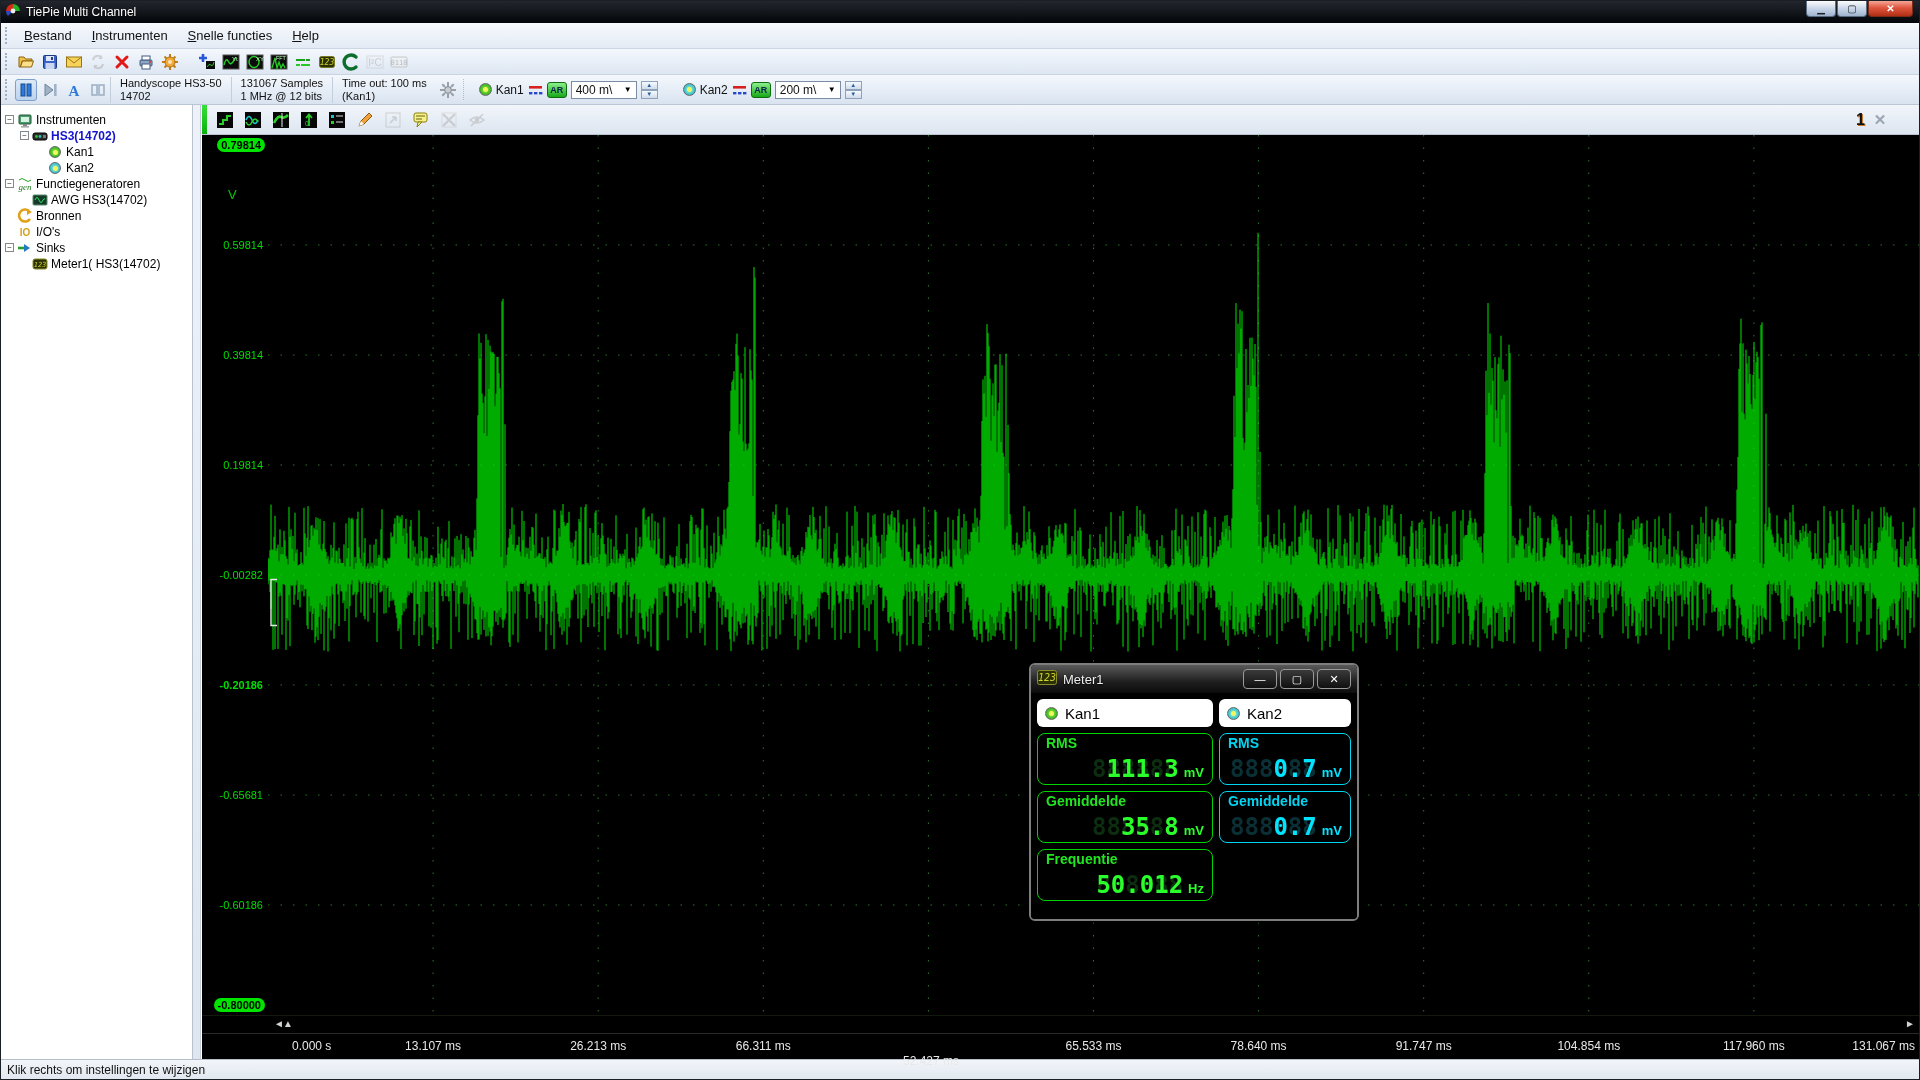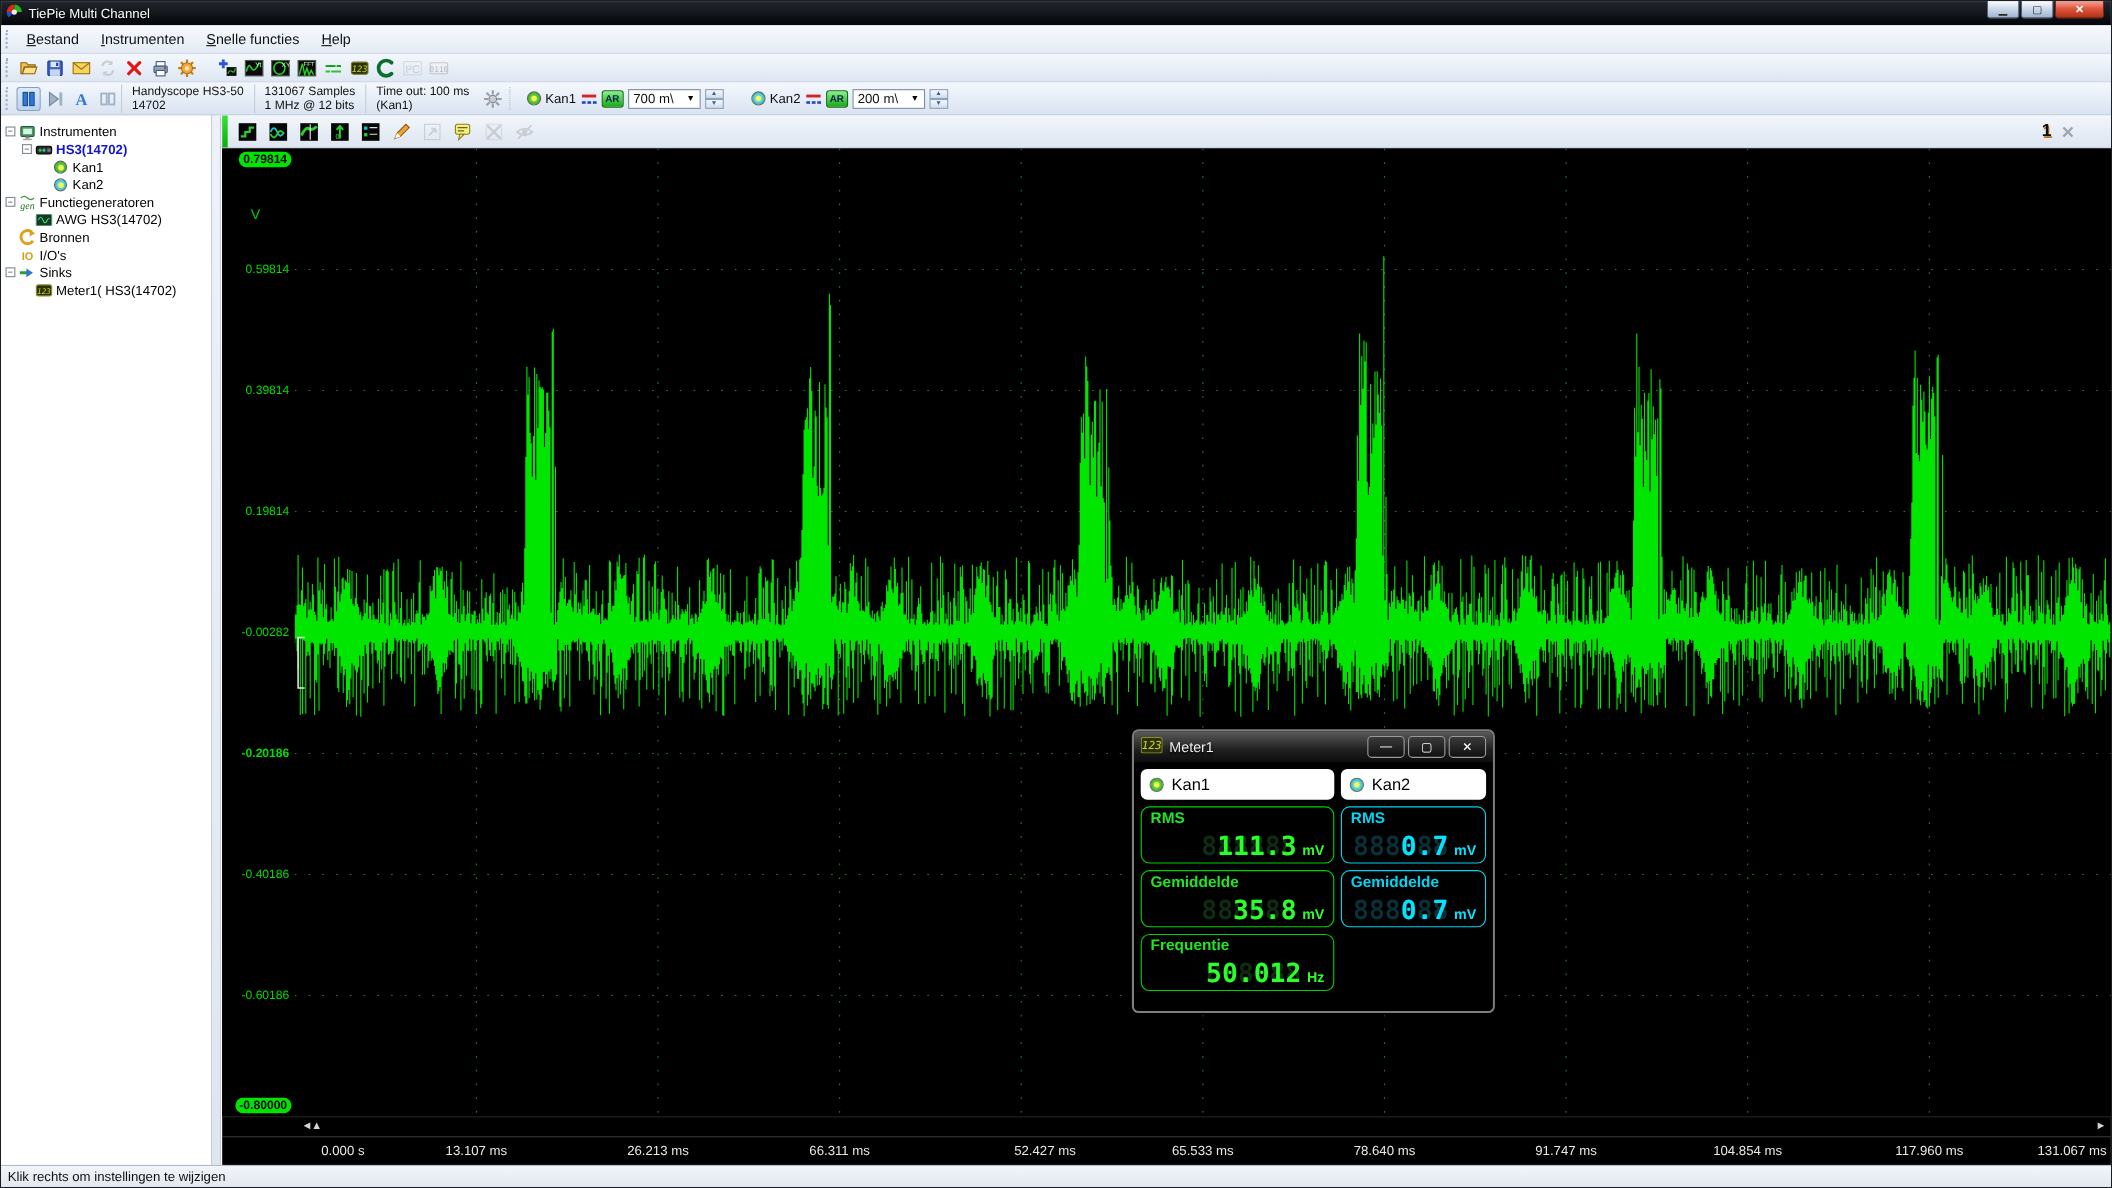--- a/index.html
+++ b/index.html
@@ -367,21 +367,21 @@
           <span style="display: inline-flex; align-items: center;">
             <svg width="15" height="12" viewBox="0 0 15 12">
               <rect x="1" y="2" width="13" height="2.6" fill="#d82020"></rect>
               <rect x="1" y="8" width="3.4" height="2.4" fill="#2848c8"></rect>
               <rect x="6" y="8" width="3.4" height="2.4" fill="#2848c8"></rect>
               <rect x="11" y="8" width="3.4" height="2.4" fill="#2848c8"></rect>
             </svg>
           </span>
           <span class="ar-badge">AR</span>
           <span class="range-box">
-            <span>700 m\</span>
+            <span>400 m\</span>
             <span class="car">▼</span>
           </span>
           <span class="spin">
             <div>▲</div>
             <div>▼</div>
           </span>
         </span>
         <span class="tsep"></span>
         <span class="chan-group">
           <span class="led cyan"></span>
@@ -630,21 +630,21 @@
       <div class="chart-body">
         <div class="yaxis">
           <span class="yunit">V</span>
           <div id="ylabels">
               <span class="ylab pill" style="top: 10px;">0.79814</span>
               <span class="ylab" style="top: 110px;">0.59814</span>
               <span class="ylab" style="top: 220px;">0.39814</span>
               <span class="ylab" style="top: 330px;">0.19814</span>
               <span class="ylab" style="top: 440px;">-0.00282</span>
               <span class="ylab" style="top: 550px; font-weight: bold;">-0.20186</span>
-              <span class="ylab" style="top: 660px;">-0.40186</span>
+              <span class="ylab" style="top: 660px;">-0.65681</span>
               <span class="ylab" style="top: 770px;">-0.60186</span>
               <span class="ylab pill" style="top: 870px;">-0.80000</span>
             </div>
         </div>
         <div class="plot" id="plot">
             <svg width="1651" height="880">
       <path d="M165.1 0 L165.1 880M330.2 0 L330.2 880M495.3 0 L495.3 880M660.4 0 L660.4 880M825.5 0 L825.5 880M990.6 0 L990.6 880M1155.7 0 L1155.7 880M1320.8 0 L1320.8 880M1485.9 0 L1485.9 880M0 110.0 L1651 110.0M0 220.0 L1651 220.0M0 330.0 L1651 330.0M0 440.0 L1651 440.0M0 550.0 L1651 550.0M0 660.0 L1651 660.0M0 770.0 L1651 770.0" stroke="#2b7a2b" stroke-width="1" stroke-dasharray="1.5 11" fill="none"></path>
       <path d="M0 422.7L0 449.5M1 423.9L1 445.7M2 415.3L2 457.0M3 369.6L3 473.9M4 414.4L4 445.5M5 414.9L5 514.9M6 401.7L6 446.2M7 380.8L7 514.1M8 416.1L8 447.0M9 413.2L9 447.7M10 409.6L10 513.9M11 426.5L11 461.5M12 394.4L12 457.6M13 419.3L13 460.8M14 412.0L14 499.7M15 419.1L15 449.3M16 395.8L16 449.2M17 405.4L17 450.2M18 421.2L18 514.9M19 424.0L19 483.1M20 429.5L20 485.6M21 371.9L21 460.0M22 401.9L22 511.2M23 394.4L23 449.9M24 413.8L24 451.2M25 400.9L25 450.3M26 426.1L26 469.8M27 377.8L27 459.6M28 418.1L28 450.2M29 414.4L29 445.5M30 430.4L30 464.9M31 430.0L31 457.1M32 429.1L32 472.3M33 417.1L33 449.6M34 427.8L34 456.3M35 429.7L35 449.8M36 372.8L36 461.4M37 398.4L37 454.2M38 420.8L38 454.2M39 402.8L39 490.5M40 371.1L40 494.1M41 412.1L41 461.5M42 405.0L42 476.8M43 390.9L43 470.9M44 390.0L44 495.1M45 400.7L45 478.9M46 392.8L46 473.3M47 394.4L47 507.8M48 382.3L48 501.6M49 395.0L49 492.3M50 383.1L50 505.2M51 409.5L51 481.9M52 384.1L52 468.1M53 414.1L53 498.9M54 416.2L54 470.0M55 408.6L55 474.4M56 386.0L56 515.5M57 414.1L57 476.3M58 416.8L58 471.9M59 423.8L59 461.0M60 421.2L60 516.5M61 428.9L61 483.2M62 425.3L62 461.3M63 409.9L63 495.4M64 422.5L64 451.4M65 412.9L65 459.4M66 387.3L66 503.7M67 427.6L67 488.7M68 415.6L68 449.4M69 416.2L69 448.3M70 428.6L70 459.4M71 412.7L71 491.0M72 423.9L72 449.6M73 428.0L73 456.0M74 428.0L74 456.7M75 427.9L75 468.1M76 409.4L76 465.5M77 431.4L77 486.0M78 388.4L78 456.6M79 423.4L79 473.7M80 413.0L80 449.2M81 382.6L81 506.5M82 431.5L82 471.1M83 384.0L83 449.5M84 382.7L84 445.5M85 384.6L85 460.3M86 433.9L86 459.3M87 422.0L87 456.8M88 428.1L88 482.4M89 384.1L89 459.4M90 376.7L90 456.9M91 412.3L91 445.0M92 423.5L92 447.3M93 427.9L93 477.7M94 373.1L94 448.8M95 431.4L95 446.8M96 417.7L96 480.9M97 403.1L97 484.4M98 433.9L98 445.9M99 431.3L99 447.8M100 428.3L100 486.6M101 433.7L101 448.0M102 409.7L102 446.1M103 431.4L103 463.3M104 427.7L104 448.6M105 433.3L105 449.0M106 409.6L106 477.8M107 430.4L107 447.1M108 404.0L108 450.1M109 431.0L109 507.1M110 423.1L110 448.0M111 419.9L111 445.2M112 422.4L112 457.5M113 394.3L113 456.8M114 374.3L114 456.1M115 432.7L115 450.4M116 423.4L116 478.6M117 426.0L117 449.8M118 425.4L118 478.1M119 428.8L119 453.0M120 422.8L120 451.0M121 424.0L121 472.3M122 422.5L122 465.9M123 397.4L123 456.9M124 402.4L124 465.7M125 401.5L125 463.5M126 388.7L126 465.3M127 383.2L127 470.4M128 408.8L128 478.1M129 380.5L129 483.3M130 380.8L130 496.0M131 388.0L131 493.4M132 381.7L132 489.5M133 384.1L133 514.0M134 380.2L134 480.2M135 400.9L135 467.8M136 393.3L136 476.4M137 408.7L137 468.2M138 383.8L138 473.7M139 398.2L139 462.5M140 423.1L140 456.1M141 423.8L141 460.4M142 391.3L142 456.7M143 384.9L143 457.7M144 425.8L144 458.3M145 405.5L145 447.2M146 422.2L146 500.0M147 411.7L147 486.3M148 430.4L148 445.5M149 418.6L149 468.9M150 431.3L150 469.3M151 375.4L151 511.0M152 423.3L152 482.6M153 401.4L153 457.1M154 416.0L154 500.2M155 429.3L155 450.0M156 423.7L156 479.4M157 401.9L157 456.3M158 422.6L158 456.9M159 402.8L159 445.4M160 431.6L160 456.8M161 423.1L161 491.3M162 424.0L162 446.5M163 420.1L163 492.7M164 420.7L164 456.1M165 432.3L165 514.0M166 428.0L166 447.5M167 430.9L167 446.8M168 422.7L168 492.5M169 431.7L169 508.7M170 391.7L170 505.0M171 418.5L171 445.8M172 429.2L172 447.6M173 408.7L173 449.0M174 403.5L174 461.0M175 422.0L175 466.3M176 423.7L176 445.2M177 406.8L177 456.1M178 404.8L178 461.3M179 433.0L179 449.0M180 413.2L180 461.7M181 386.1L181 466.4M182 432.9L182 456.0M183 430.9L183 513.9M184 421.4L184 448.2M185 433.5L185 448.3M186 422.3L186 456.0M187 403.3L187 445.2M188 431.6L188 481.8M189 400.9L189 450.2M190 430.2L190 468.7M191 405.1L191 497.2M192 433.4L192 458.6M193 399.2L193 451.0M194 419.4L194 457.4M195 414.5L195 446.3M196 427.4L196 468.8M197 423.7L197 445.6M198 401.0L198 469.3M199 427.4L199 452.4M200 402.9L200 504.8M201 412.5L201 469.5M202 429.4L202 458.7M203 416.2L203 462.4M204 421.6L204 503.1M205 422.0L205 466.8M206 402.8L206 471.4M207 394.8L207 484.1M208 414.8L208 484.6M209 363.4L209 498.0M210 280.3L210 504.6M211 198.5L211 504.5M212 223.6L212 472.0M213 207.9L213 499.6M214 258.6L214 484.2M215 267.9L215 475.6M216 298.2L216 494.9M217 261.3L217 482.2M218 199.2L218 501.5M219 301.1L219 477.1M220 204.9L220 500.9M221 254.0L221 492.3M222 210.6L222 496.6M223 216.6L223 510.3M224 218.1L224 501.3M225 216.9L225 491.6M226 219.0L226 475.9M227 271.3L227 475.7M228 258.7L228 486.8M229 222.0L229 477.9M230 221.9L230 489.9M231 238.2L231 475.4M232 253.3L232 482.3M233 421.9L233 473.1M234 166.3L234 484.5M235 163.8L235 492.7M236 432.9L236 485.3M237 289.3L237 483.3M238 430.5L238 478.3M239 419.6L239 446.1M240 412.4L240 456.6M241 402.7L241 507.5M242 394.0L242 511.9M243 399.6L243 456.0M244 372.5L244 456.7M245 409.6L245 499.8M246 389.6L246 451.3M247 415.9L247 478.6M248 413.1L248 451.1M249 409.9L249 456.1M250 410.2L250 507.4M251 401.7L251 456.5M252 416.6L252 448.6M253 421.2L253 447.2M254 375.9L254 449.0M255 405.2L255 448.8M256 386.0L256 447.9M257 422.0L257 456.7M258 412.5L258 445.4M259 418.6L259 483.9M260 413.0L260 450.8M261 423.9L261 459.1M262 401.7L262 448.5M263 415.7L263 449.5M264 392.0L264 448.6M265 392.6L265 456.3M266 409.7L266 457.5M267 423.1L267 466.2M268 378.6L268 482.8M269 422.0L269 448.4M270 420.7L270 451.1M271 418.2L271 469.0M272 418.5L272 496.6M273 423.3L273 480.1M274 402.4L274 456.2M275 424.0L275 482.9M276 424.0L276 450.5M277 422.1L277 466.3M278 432.3L278 515.2M279 414.4L279 489.2M280 401.7L280 450.7M281 428.9L281 446.3M282 426.8L282 450.3M283 427.9L283 500.2M284 428.9L284 476.6M285 412.9L285 461.1M286 374.6L286 513.9M287 376.0L287 455.0M288 420.7L288 458.3M289 415.7L289 467.2M290 415.6L290 478.8M291 393.2L291 486.5M292 401.7L292 492.5M293 375.6L293 481.6M294 379.9L294 499.7M295 369.0L295 478.2M296 387.1L296 496.3M297 391.2L297 483.9M298 390.5L298 472.7M299 388.2L299 509.8M300 387.7L300 472.5M301 376.8L301 491.8M302 406.5L302 483.2M303 413.4L303 464.8M304 407.7L304 465.5M305 423.4L305 462.9M306 411.4L306 453.5M307 404.8L307 455.5M308 396.1L308 459.4M309 430.2L309 450.6M310 425.6L310 483.7M311 384.0L311 449.6M312 386.9L312 458.3M313 372.1L313 507.3M314 429.9L314 483.2M315 429.0L315 449.1M316 429.7L316 480.4M317 371.9L317 449.2M318 369.3L318 474.6M319 428.2L319 450.9M320 427.9L320 492.0M321 430.2L321 463.0M322 393.1L322 448.5M323 420.7L323 459.9M324 427.9L324 468.4M325 398.1L325 447.1M326 423.0L326 491.9M327 377.7L327 450.9M328 375.4L328 450.3M329 422.0L329 458.2M330 400.5L330 447.5M331 428.2L331 497.1M332 419.4L332 447.8M333 403.2L333 457.1M334 388.2L334 481.1M335 400.6L335 459.5M336 409.0L336 451.2M337 418.4L337 515.3M338 419.4L338 457.7M339 431.8L339 471.6M340 402.6L340 483.8M341 430.8L341 477.2M342 428.2L342 446.2M343 403.8L343 457.1M344 424.0L344 456.8M345 427.6L345 449.9M346 411.5L346 459.3M347 428.7L347 448.4M348 380.3L348 447.6M349 415.1L349 447.3M350 428.0L350 499.4M351 423.4L351 462.2M352 418.6L352 493.8M353 420.7L353 503.1M354 422.9L354 467.4M355 418.8L355 450.7M356 420.9L356 460.3M357 414.3L357 447.2M358 433.4L358 445.1M359 398.9L359 499.7M360 427.4L360 450.2M361 423.6L361 447.3M362 426.9L362 461.8M363 432.2L363 482.8M364 422.6L364 476.6M365 423.7L365 464.6M366 430.0L366 459.4M367 425.9L367 458.3M368 392.5L368 501.5M369 422.2L369 464.1M370 418.5L370 509.1M371 411.3L371 477.8M372 402.0L372 464.5M373 413.9L373 478.3M374 411.5L374 483.3M375 374.2L375 494.3M376 372.6L376 495.4M377 389.5L377 503.4M378 384.6L378 476.7M379 402.5L379 481.6M380 382.1L380 496.6M381 381.3L381 473.9M382 405.3L382 470.9M383 412.2L383 511.6M384 378.4L384 473.1M385 413.4L385 478.7M386 405.4L386 469.2M387 386.2L387 462.6M388 420.2L388 463.9M389 418.7L389 515.3M390 387.6L390 515.8M391 403.8L391 452.8M392 423.1L392 479.9M393 429.8L393 452.9M394 423.8L394 477.7M395 430.7L395 451.9M396 382.4L396 456.8M397 433.3L397 450.9M398 430.3L398 460.7M399 430.9L399 461.3M400 428.7L400 505.3M401 429.8L401 447.2M402 420.2L402 449.2M403 422.3L403 447.6M404 430.5L404 449.6M405 422.3L405 456.8M406 432.3L406 458.4M407 433.5L407 448.2M408 421.1L408 448.8M409 411.2L409 482.7M410 430.9L410 472.8M411 389.1L411 457.0M412 430.6L412 446.7M413 423.6L413 471.1M414 429.1L414 458.0M415 429.7L415 451.0M416 428.2L416 447.9M417 432.3L417 468.4M418 423.0L418 456.0M419 408.7L419 503.2M420 433.4L420 449.9M421 428.4L421 462.9M422 386.1L422 464.5M423 379.8L423 497.6M424 381.9L424 450.0M425 427.7L425 475.8M426 399.1L426 471.6M427 427.7L427 477.9M428 389.7L428 446.3M429 393.5L429 447.7M430 392.5L430 447.0M431 422.4L431 462.0M432 430.4L432 497.9M433 394.6L433 488.0M434 373.3L434 493.2M435 373.8L435 447.7M436 413.0L436 489.2M437 432.5L437 510.5M438 424.0L438 445.4M439 390.5L439 446.5M440 432.0L440 449.0M441 433.3L441 462.7M442 433.4L442 448.1M443 410.7L443 456.7M444 418.6L444 445.4M445 432.9L445 452.1M446 397.7L446 451.1M447 427.7L447 452.3M448 424.4L448 457.4M449 417.2L449 515.1M450 381.8L450 466.7M451 401.0L451 457.9M452 420.5L452 472.8M453 409.5L453 461.0M454 411.4L454 489.7M455 399.5L455 470.3M456 374.8L456 466.3M457 393.7L457 482.1M458 403.5L458 482.2M459 373.7L459 474.2M460 371.8L460 474.4M461 346.9L461 496.7M462 296.2L462 504.4M463 255.7L463 516.1M464 246.9L464 481.7M465 244.6L465 467.9M466 236.2L466 506.6M467 255.1L467 496.7M468 208.8L468 476.0M469 198.6L469 500.7M470 220.5L470 486.1M471 299.6L471 486.6M472 289.1L472 489.7M473 238.1L473 493.3M474 243.7L474 478.5M475 306.5L475 488.4M476 316.0L476 472.7M477 212.2L477 487.7M478 308.7L478 481.4M479 315.5L479 479.3M480 313.6L480 509.7M481 308.3L481 505.1M482 214.3L482 490.4M483 235.5L483 468.0M484 244.5L484 505.9M485 360.9L485 509.3M486 132.1L486 470.5M487 142.6L487 480.8M488 412.4L488 491.5M489 407.2L489 482.8M490 407.4L490 478.1M491 404.6L491 445.6M492 388.9L492 450.4M493 415.7L493 456.4M494 419.4L494 515.4M495 411.6L495 459.6M496 395.6L496 462.9M497 421.6L497 446.4M498 412.2L498 450.5M499 412.7L499 513.8M500 394.0L500 449.5M501 400.4L501 481.0M502 422.2L502 501.6M503 413.9L503 470.7M504 402.2L504 490.6M505 376.8L505 447.3M506 383.9L506 456.7M507 379.8L507 472.7M508 369.5L508 503.8M509 407.2L509 456.1M510 394.5L510 448.3M511 385.5L511 447.6M512 411.4L512 499.6M513 413.5L513 450.8M514 420.3L514 458.6M515 388.7L515 485.1M516 419.7L516 447.3M517 420.3L517 460.4M518 421.2L518 468.9M519 372.6L519 456.1M520 416.2L520 446.4M521 380.0L521 460.1M522 412.0L522 464.5M523 423.8L523 450.2M524 426.5L524 483.5M525 420.1L525 461.7M526 427.6L526 479.1M527 422.9L527 501.1M528 429.9L528 479.9M529 421.9L529 466.3M530 420.0L530 514.8M531 425.4L531 450.6M532 429.3L532 504.7M533 416.1L533 459.3M534 412.1L534 456.5M535 420.7L535 469.3M536 417.7L536 490.7M537 414.5L537 483.3M538 397.0L538 507.3M539 402.5L539 485.0M540 391.8L540 478.9M541 392.5L541 499.9M542 380.0L542 478.5M543 400.3L543 480.6M544 404.3L544 484.1M545 371.9L545 476.5M546 382.1L546 482.7M547 397.9L547 475.2M548 394.8L548 491.6M549 415.7L549 471.8M550 413.8L550 463.1M551 404.3L551 504.2M552 380.8L552 463.8M553 403.8L553 456.2M554 423.7L554 458.2M555 423.3L555 457.2M556 393.3L556 448.3M557 428.5L557 457.1M558 371.2L558 446.3M559 431.6L559 457.9M560 427.5L560 460.0M561 391.5L561 474.4M562 427.8L562 447.6M563 423.5L563 451.4M564 433.5L564 492.8M565 428.1L565 475.4M566 416.4L566 470.0M567 408.7L567 505.1M568 414.2L568 446.6M569 398.0L569 456.0M570 422.7L570 460.3M571 432.1L571 468.6M572 430.6L572 466.8M573 430.6L573 504.4M574 433.6L574 456.2M575 428.3L575 456.3M576 432.1L576 448.4M577 430.5L577 497.8M578 421.6L578 464.0M579 376.6L579 458.6M580 420.5L580 464.1M581 433.0L581 449.7M582 422.7L582 498.1M583 431.0L583 464.0M584 390.8L584 466.0M585 410.8L585 475.1M586 432.7L586 450.0M587 370.9L587 451.2M588 417.8L588 447.0M589 376.6L589 457.3M590 405.8L590 449.3M591 431.6L591 512.9M592 422.4L592 449.9M593 427.7L593 445.7M594 403.2L594 449.9M595 433.8L595 469.8M596 412.0L596 464.7M597 432.4L597 495.3M598 432.7L598 449.0M599 408.6L599 473.0M600 377.5L600 460.9M601 415.7L601 496.3M602 429.4L602 450.6M603 402.2L603 469.3M604 429.6L604 445.0M605 380.4L605 465.2M606 389.2L606 459.6M607 379.2L607 504.8M608 400.5L608 451.0M609 432.1L609 516.2M610 407.3L610 449.9M611 411.5L611 449.0M612 430.6L612 452.3M613 418.5L613 453.0M614 399.7L614 452.1M615 423.8L615 476.0M616 378.3L616 472.9M617 422.3L617 460.8M618 405.7L618 461.7M619 399.9L619 465.2M620 380.4L620 486.6M621 389.1L621 488.4M622 391.4L622 482.1M623 379.6L623 480.8M624 376.1L624 487.9M625 394.9L625 498.6M626 382.2L626 477.1M627 382.9L627 483.2M628 407.9L628 486.3M629 397.3L629 500.7M630 375.0L630 484.1M631 387.8L631 496.8M632 412.2L632 516.4M633 414.7L633 500.8M634 421.7L634 499.2M635 389.5L635 464.5M636 426.2L636 460.9M637 426.1L637 449.3M638 397.4L638 455.6M639 384.3L639 510.5M640 416.8L640 447.3M641 416.7L641 457.1M642 432.6L642 480.8M643 423.7L643 446.5M644 433.2L644 456.6M645 429.5L645 509.1M646 383.3L646 464.1M647 391.6L647 448.7M648 432.4L648 456.1M649 413.5L649 456.1M650 409.4L650 466.7M651 409.7L651 510.7M652 429.1L652 456.1M653 418.6L653 510.6M654 432.8L654 461.3M655 430.1L655 488.0M656 371.8L656 445.3M657 413.4L657 458.2M658 421.4L658 482.1M659 429.3L659 467.5M660 417.4L660 448.8M661 430.5L661 449.1M662 405.4L662 495.8M663 410.5L663 459.2M664 423.5L664 474.5M665 432.7L665 457.7M666 422.8L666 447.4M667 374.9L667 456.0M668 376.8L668 478.0M669 433.8L669 486.3M670 431.5L670 456.1M671 430.2L671 495.2M672 423.7L672 467.8M673 423.8L673 462.9M674 416.4L674 461.9M675 421.8L675 465.3M676 428.9L676 460.8M677 396.8L677 457.7M678 420.9L678 445.6M679 429.3L679 458.1M680 382.3L680 477.1M681 414.6L681 449.3M682 432.3L682 488.6M683 431.5L683 494.8M684 434.0L684 476.2M685 384.8L685 495.6M686 414.3L686 478.9M687 404.7L687 447.3M688 420.6L688 450.4M689 405.6L689 451.0M690 381.0L690 447.3M691 373.8L691 445.7M692 413.7L692 448.8M693 423.7L693 446.4M694 392.5L694 453.3M695 429.3L695 488.4M696 378.9L696 448.9M697 420.0L697 474.2M698 386.0L698 466.0M699 418.5L699 462.4M700 420.3L700 462.2M701 404.2L701 470.2M702 416.3L702 477.7M703 397.3L703 485.6M704 397.1L704 474.4M705 388.3L705 495.0M706 392.8L706 501.5M707 373.4L707 502.2M708 396.7L708 494.5M709 382.7L709 505.2M710 391.3L710 486.8M711 407.3L711 483.8M712 385.2L712 498.7M713 360.7L713 498.9M714 286.0L714 507.4M715 244.4L715 474.4M716 258.5L716 486.6M717 240.8L717 486.4M718 281.8L718 494.8M719 189.2L719 493.7M720 198.1L720 506.3M721 211.3L721 497.6M722 243.8L722 479.5M723 305.8L723 505.0M724 260.3L724 481.9M725 248.3L725 500.9M726 281.0L726 488.3M727 229.7L727 501.5M728 229.4L728 495.4M729 316.8L729 481.6M730 275.5L730 487.6M731 267.6L731 476.1M732 219.1L732 495.5M733 307.0L733 467.9M734 230.3L734 489.0M735 318.0L735 498.5M736 321.7L736 505.0M737 394.6L737 481.7M738 218.7L738 477.0M739 391.2L739 476.8M740 289.9L740 471.9M741 338.2L741 478.3M742 379.1L742 484.1M743 389.8L743 506.1M744 415.1L744 449.2M745 409.6L745 456.3M746 414.8L746 458.0M747 420.5L747 476.2M748 408.1L748 514.4M749 397.5L749 446.6M750 420.5L750 449.5M751 409.8L751 456.4M752 418.8L752 448.9M753 412.9L753 465.5M754 412.6L754 450.6M755 406.3L755 445.1M756 371.1L756 451.3M757 405.9L757 449.5M758 409.4L758 494.0M759 397.1L759 466.2M760 404.5L760 449.6M761 376.5L761 449.3M762 394.0L762 445.5M763 407.6L763 476.9M764 415.7L764 459.3M765 423.8L765 463.6M766 397.2L766 506.9M767 400.6L767 450.5M768 417.8L768 480.1M769 422.4L769 463.7M770 429.3L770 448.1M771 419.5L771 485.5M772 428.7L772 449.8M773 415.3L773 449.9M774 410.4L774 448.1M775 421.9L775 451.7M776 418.5L776 449.4M777 424.1L777 450.6M778 423.9L778 486.5M779 410.1L779 486.5M780 421.0L780 458.2M781 391.3L781 456.1M782 402.9L782 494.4M783 418.8L783 460.8M784 418.6L784 472.9M785 411.6L785 471.1M786 405.7L786 481.0M787 394.7L787 484.1M788 390.1L788 472.2M789 401.6L789 493.4M790 402.5L790 490.6M791 394.3L791 490.7M792 389.3L792 482.8M793 399.2L793 515.7M794 398.1L794 470.4M795 400.4L795 471.4M796 408.2L796 471.7M797 387.9L797 505.4M798 388.7L798 497.3M799 422.7L799 473.3M800 419.8L800 458.1M801 421.4L801 451.9M802 418.9L802 452.1M803 421.2L803 453.9M804 401.1L804 454.0M805 431.0L805 453.1M806 406.2L806 499.4M807 374.1L807 456.4M808 419.5L808 446.0M809 433.4L809 445.5M810 395.7L810 479.3M811 431.8L811 450.4M812 392.4L812 445.1M813 395.7L813 502.1M814 430.4L814 445.1M815 421.3L815 451.0M816 433.5L816 457.6M817 424.1L817 447.2M818 431.3L818 459.8M819 429.9L819 475.9M820 428.6L820 446.4M821 413.6L821 449.3M822 399.4L822 451.3M823 433.1L823 516.5M824 429.6L824 450.3M825 432.0L825 450.6M826 431.0L826 461.1M827 413.3L827 484.1M828 433.2L828 477.5M829 424.1L829 489.5M830 424.0L830 448.2M831 430.0L831 456.8M832 399.2L832 449.6M833 411.8L833 450.6M834 431.9L834 456.9M835 407.1L835 449.7M836 421.7L836 470.8M837 432.8L837 471.4M838 391.6L838 458.1M839 423.8L839 456.2M840 423.1L840 456.7M841 428.4L841 447.8M842 420.8L842 449.1M843 377.2L843 445.8M844 423.6L844 457.6M845 423.8L845 470.5M846 417.3L846 450.2M847 405.8L847 451.0M848 431.0L848 449.0M849 418.0L849 489.5M850 424.0L850 488.2M851 429.4L851 484.9M852 381.1L852 464.9M853 428.8L853 451.0M854 418.1L854 462.8M855 376.0L855 511.8M856 432.9L856 451.2M857 424.0L857 450.2M858 409.1L858 470.2M859 426.6L859 477.6M860 401.0L860 516.5M861 425.8L861 451.1M862 398.8L862 470.5M863 420.8L863 459.6M864 423.1L864 472.8M865 411.9L865 486.3M866 420.6L866 460.8M867 401.6L867 474.5M868 405.5L868 472.4M869 371.1L869 477.2M870 401.7L870 485.4M871 407.7L871 512.1M872 375.0L872 489.2M873 390.9L873 493.3M874 401.1L874 490.3M875 395.7L875 502.1M876 378.9L876 485.5M877 398.1L877 491.4M878 412.9L878 477.8M879 398.9L879 464.1M880 415.9L880 459.6M881 404.7L881 467.7M882 411.8L882 469.9M883 422.8L883 462.8M884 424.3L884 453.1M885 419.6L885 510.4M886 429.6L886 468.4M887 421.2L887 459.8M888 427.4L888 459.9M889 405.1L889 475.0M890 431.7L890 486.7M891 423.7L891 457.1M892 411.0L892 457.7M893 433.4L893 493.3M894 400.2L894 468.8M895 432.4L895 477.6M896 413.0L896 457.7M897 428.9L897 450.0M898 429.1L898 449.5M899 431.0L899 445.9M900 433.7L900 458.7M901 431.9L901 467.1M902 431.5L902 446.0M903 429.9L903 484.0M904 395.3L904 475.0M905 424.0L905 448.8M906 430.3L906 472.7M907 395.0L907 479.7M908 373.6L908 472.4M909 416.1L909 515.7M910 417.8L910 456.4M911 401.3L911 456.9M912 413.9L912 450.3M913 420.0L913 448.1M914 379.5L914 469.5M915 431.1L915 448.6M916 428.8L916 504.5M917 404.2L917 445.4M918 405.2L918 449.3M919 411.1L919 484.1M920 391.0L920 490.6M921 421.3L921 447.8M922 428.0L922 464.8M923 430.7L923 479.5M924 381.5L924 445.8M925 432.8L925 480.5M926 432.1L926 447.5M927 396.8L927 445.2M928 432.2L928 450.8M929 429.8L929 446.2M930 377.2L930 498.6M931 431.8L931 447.5M932 429.2L932 467.9M933 401.7L933 451.3M934 424.0L934 457.8M935 420.8L935 475.3M936 378.9L936 456.2M937 374.6L937 505.4M938 375.9L938 464.0M939 421.9L939 463.0M940 433.0L940 456.5M941 431.3L941 446.5M942 392.3L942 452.3M943 401.1L943 462.9M944 424.0L944 450.5M945 422.1L945 450.6M946 417.6L946 455.0M947 382.0L947 456.1M948 419.7L948 472.5M949 416.1L949 472.0M950 411.5L950 467.8M951 411.5L951 474.8M952 404.8L952 470.2M953 410.1L953 491.3M954 396.9L954 485.1M955 386.7L955 497.5M956 401.6L956 486.5M957 380.7L957 476.0M958 393.7L958 504.9M959 380.1L959 490.6M960 405.7L960 510.8M961 391.0L961 466.5M962 395.2L962 485.1M963 412.9L963 470.7M964 383.3L964 456.4M965 354.3L965 494.2M966 260.8L966 494.1M967 302.0L967 500.4M968 168.1L968 472.0M969 233.1L969 496.4M970 188.6L970 499.5M971 218.4L971 487.3M972 174.6L972 478.8M973 193.7L973 495.1M974 176.2L974 495.5M975 303.0L975 499.1M976 315.1L976 487.1M977 307.5L977 497.0M978 214.0L978 501.8M979 277.2L979 471.0M980 250.0L980 478.7M981 263.0L981 482.3M982 202.8L982 493.7M983 250.8L983 467.8M984 202.5L984 495.2M985 223.7L985 492.0M986 240.3L986 498.7M987 209.0L987 479.8M988 251.9L988 480.9M989 369.9L989 469.1M990 97.9L990 470.5M991 410.6L991 480.8M992 316.9L992 467.9M993 386.9L993 474.0M994 428.3L994 470.9M995 412.9L995 457.9M996 416.6L996 445.9M997 402.3L997 461.1M998 412.1L998 475.6M999 400.9L999 502.5M1000 379.7L1000 450.0M1001 418.6L1001 446.9M1002 407.1L1002 500.6M1003 410.5L1003 447.1M1004 413.0L1004 474.5M1005 414.0L1005 468.4M1006 398.9L1006 451.3M1007 410.2L1007 458.4M1008 409.9L1008 470.3M1009 418.3L1009 509.0M1010 411.1L1010 446.5M1011 374.5L1011 459.2M1012 423.0L1012 447.6M1013 404.4L1013 460.4M1014 406.8L1014 496.0M1015 416.2L1015 463.3M1016 387.9L1016 447.7M1017 403.5L1017 488.4M1018 421.1L1018 457.3M1019 419.2L1019 446.0M1020 420.8L1020 487.1M1021 411.4L1021 458.8M1022 410.7L1022 451.7M1023 429.6L1023 447.5M1024 406.5L1024 484.0M1025 420.8L1025 453.4M1026 422.2L1026 453.5M1027 370.6L1027 458.2M1028 416.7L1028 457.0M1029 420.2L1029 459.5M1030 420.1L1030 483.2M1031 402.0L1031 463.3M1032 401.6L1032 470.1M1033 387.5L1033 465.6M1034 410.3L1034 471.5M1035 378.6L1035 493.1M1036 376.3L1036 493.9M1037 398.1L1037 482.0M1038 395.4L1038 500.8M1039 384.0L1039 490.8M1040 374.6L1040 506.5M1041 395.5L1041 497.0M1042 410.8L1042 479.6M1043 379.4L1043 477.3M1044 412.4L1044 469.6M1045 402.6L1045 463.2M1046 413.9L1046 471.6M1047 416.9L1047 491.0M1048 418.5L1048 460.7M1049 404.3L1049 483.7M1050 429.1L1050 459.4M1051 430.3L1051 456.9M1052 404.2L1052 454.9M1053 424.0L1053 478.2M1054 421.8L1054 515.5M1055 418.5L1055 449.6M1056 417.0L1056 447.0M1057 423.7L1057 505.8M1058 430.1L1058 481.2M1059 433.5L1059 474.2M1060 373.2L1060 446.4M1061 412.0L1061 449.7M1062 407.3L1062 512.1M1063 427.6L1063 447.8M1064 432.9L1064 500.6M1065 403.6L1065 448.6M1066 423.9L1066 456.5M1067 423.8L1067 490.6M1068 414.0L1068 476.2M1069 413.7L1069 456.3M1070 370.1L1070 470.0M1071 430.3L1071 506.0M1072 380.3L1072 446.6M1073 433.2L1073 447.3M1074 420.5L1074 456.2M1075 433.3L1075 448.1M1076 409.3L1076 469.0M1077 403.8L1077 459.5M1078 421.8L1078 446.8M1079 407.8L1079 450.2M1080 430.9L1080 479.4M1081 430.6L1081 472.9M1082 378.3L1082 456.3M1083 386.5L1083 496.4M1084 431.1L1084 449.0M1085 381.5L1085 516.3M1086 423.8L1086 469.7M1087 419.6L1087 462.9M1088 433.9L1088 456.3M1089 407.4L1089 498.2M1090 433.6L1090 445.4M1091 374.0L1091 489.9M1092 428.0L1092 456.5M1093 423.9L1093 502.6M1094 428.7L1094 464.7M1095 434.0L1095 487.8M1096 421.8L1096 449.1M1097 396.0L1097 445.0M1098 378.3L1098 508.1M1099 428.0L1099 461.8M1100 371.6L1100 446.7M1101 380.8L1101 447.3M1102 410.0L1102 456.0M1103 430.7L1103 449.5M1104 427.3L1104 487.4M1105 431.7L1105 451.1M1106 430.1L1106 491.2M1107 382.6L1107 447.5M1108 420.5L1108 447.0M1109 418.1L1109 452.6M1110 429.4L1110 459.1M1111 421.9L1111 459.2M1112 390.9L1112 463.8M1113 418.0L1113 470.0M1114 407.4L1114 476.8M1115 384.5L1115 468.6M1116 369.7L1116 476.6M1117 401.5L1117 486.8M1118 399.8L1118 493.8M1119 370.4L1119 503.9M1120 386.1L1120 481.3M1121 380.3L1121 486.5M1122 403.4L1122 500.0M1123 373.9L1123 474.8M1124 370.0L1124 482.4M1125 400.1L1125 488.2M1126 407.2L1126 466.2M1127 388.4L1127 482.0M1128 408.9L1128 465.3M1129 406.9L1129 515.7M1130 420.8L1130 481.8M1131 421.5L1131 480.0M1132 420.7L1132 455.3M1133 379.0L1133 453.0M1134 423.4L1134 456.2M1135 419.6L1135 466.7M1136 401.4L1136 456.7M1137 419.9L1137 467.8M1138 431.9L1138 446.1M1139 422.8L1139 445.9M1140 429.4L1140 458.2M1141 429.0L1141 490.1M1142 411.4L1142 448.2M1143 391.4L1143 476.8M1144 385.9L1144 450.8M1145 397.9L1145 448.4M1146 423.9L1146 462.2M1147 431.9L1147 448.2M1148 395.7L1148 480.4M1149 413.7L1149 460.3M1150 423.9L1150 513.7M1151 388.2L1151 492.6M1152 387.1L1152 459.0M1153 424.0L1153 461.0M1154 384.5L1154 471.5M1155 431.0L1155 445.8M1156 430.8L1156 484.9M1157 392.9L1157 445.3M1158 428.0L1158 445.6M1159 430.1L1159 461.2M1160 429.4L1160 464.7M1161 433.4L1161 473.1M1162 420.6L1162 461.6M1163 376.4L1163 450.2M1164 429.2L1164 508.4M1165 389.5L1165 448.3M1166 384.0L1166 458.5M1167 429.2L1167 449.7M1168 429.3L1168 470.1M1169 430.7L1169 508.9M1170 430.7L1170 505.5M1171 381.7L1171 448.3M1172 391.2L1172 459.5M1173 433.0L1173 446.8M1174 424.0L1174 450.2M1175 429.2L1175 492.0M1176 432.2L1176 457.2M1177 398.1L1177 456.3M1178 409.6L1178 462.2M1179 388.9L1179 446.4M1180 423.6L1180 479.0M1181 429.1L1181 472.5M1182 431.8L1182 456.2M1183 428.9L1183 460.5M1184 420.3L1184 445.3M1185 376.6L1185 510.0M1186 431.8L1186 459.5M1187 375.7L1187 509.0M1188 419.2L1188 456.6M1189 431.5L1189 453.2M1190 431.4L1190 462.6M1191 427.1L1191 478.3M1192 426.7L1192 459.3M1193 385.6L1193 457.9M1194 425.0L1194 459.9M1195 374.8L1195 508.8M1196 403.1L1196 456.7M1197 400.5L1197 459.8M1198 400.1L1198 463.5M1199 400.0L1199 467.0M1200 390.1L1200 474.7M1201 385.7L1201 481.1M1202 375.3L1202 510.3M1203 382.9L1203 499.3M1204 399.3L1204 495.7M1205 387.7L1205 504.7M1206 405.2L1206 485.4M1207 383.6L1207 470.9M1208 387.5L1208 475.4M1209 405.3L1209 464.4M1210 408.2L1210 512.3M1211 402.0L1211 468.6M1212 412.4L1212 459.9M1213 401.4L1213 467.2M1214 417.8L1214 462.7M1215 428.3L1215 494.6M1216 398.4L1216 478.4M1217 338.2L1217 498.4M1218 235.6L1218 471.5M1219 280.1L1219 503.4M1220 168.1L1220 490.6M1221 258.0L1221 489.6M1222 198.5L1222 482.8M1223 269.7L1223 489.7M1224 232.9L1224 513.5M1225 245.6L1225 470.6M1226 307.4L1226 472.7M1227 222.1L1227 501.3M1228 275.2L1228 477.5M1229 283.2L1229 478.0M1230 229.1L1230 474.1M1231 222.3L1231 505.7M1232 311.9L1232 467.9M1233 200.7L1233 506.1M1234 264.3L1234 472.4M1235 234.4L1235 507.2M1236 259.7L1236 481.9M1237 246.5L1237 482.0M1238 297.7L1238 497.2M1239 245.3L1239 506.0M1240 428.0L1240 467.2M1241 209.8L1241 494.8M1242 218.2L1242 472.2M1243 371.1L1243 481.7M1244 423.3L1244 477.1M1245 400.7L1245 469.8M1246 422.9L1246 508.4M1247 402.8L1247 445.8M1248 410.4L1248 445.2M1249 409.4L1249 450.4M1250 411.4L1250 450.0M1251 405.3L1251 451.3M1252 383.7L1252 447.3M1253 401.4L1253 457.2M1254 399.6L1254 445.0M1255 401.2L1255 447.7M1256 414.1L1256 456.6M1257 422.4L1257 449.6M1258 408.5L1258 465.6M1259 422.7L1259 447.1M1260 392.6L1260 447.1M1261 410.9L1261 465.1M1262 370.7L1262 447.0M1263 417.9L1263 448.2M1264 420.4L1264 457.5M1265 413.3L1265 506.9M1266 377.2L1266 451.4M1267 383.0L1267 450.6M1268 426.6L1268 445.9M1269 417.8L1269 446.8M1270 380.8L1270 449.5M1271 425.8L1271 447.2M1272 382.8L1272 516.2M1273 403.0L1273 457.0M1274 403.3L1274 455.1M1275 422.4L1275 456.8M1276 426.0L1276 461.1M1277 421.3L1277 456.9M1278 412.6L1278 463.1M1279 407.2L1279 477.8M1280 402.9L1280 472.8M1281 408.1L1281 467.8M1282 410.6L1282 476.0M1283 408.5L1283 490.7M1284 384.8L1284 485.5M1285 379.6L1285 505.3M1286 392.1L1286 484.0M1287 381.4L1287 497.8M1288 383.6L1288 499.1M1289 389.0L1289 482.4M1290 395.5L1290 482.4M1291 405.5L1291 467.8M1292 402.1L1292 469.5M1293 420.1L1293 464.9M1294 409.4L1294 463.1M1295 421.9L1295 463.4M1296 423.6L1296 493.9M1297 422.6L1297 454.4M1298 393.4L1298 514.0M1299 404.9L1299 454.4M1300 429.5L1300 502.8M1301 410.2L1301 466.5M1302 410.5L1302 466.8M1303 381.1L1303 495.4M1304 406.3L1304 447.9M1305 430.1L1305 456.1M1306 417.5L1306 450.5M1307 428.0L1307 459.1M1308 430.1L1308 501.6M1309 418.3L1309 465.4M1310 432.3L1310 469.5M1311 417.9L1311 450.9M1312 432.6L1312 447.6M1313 423.6L1313 506.7M1314 429.0L1314 446.5M1315 432.4L1315 448.2M1316 428.4L1316 497.3M1317 419.5L1317 460.2M1318 432.1L1318 465.9M1319 395.2L1319 445.9M1320 379.6L1320 462.0M1321 431.1L1321 445.5M1322 431.0L1322 465.2M1323 429.7L1323 470.4M1324 419.9L1324 462.9M1325 421.2L1325 484.2M1326 374.7L1326 463.9M1327 428.3L1327 446.7M1328 420.4L1328 448.4M1329 388.0L1329 464.9M1330 417.0L1330 450.0M1331 432.1L1331 478.0M1332 430.2L1332 499.7M1333 389.8L1333 445.7M1334 416.2L1334 503.2M1335 421.5L1335 462.7M1336 413.7L1336 477.7M1337 374.8L1337 447.5M1338 429.0L1338 473.4M1339 422.0L1339 446.9M1340 413.8L1340 463.5M1341 422.9L1341 445.1M1342 413.5L1342 449.0M1343 428.5L1343 459.4M1344 432.9L1344 472.0M1345 431.7L1345 481.4M1346 429.7L1346 447.1M1347 431.0L1347 450.0M1348 424.1L1348 475.8M1349 405.8L1349 448.5M1350 431.0L1350 459.4M1351 387.2L1351 456.0M1352 378.6L1352 451.8M1353 432.7L1353 445.8M1354 431.3L1354 461.4M1355 394.1L1355 498.4M1356 421.4L1356 456.1M1357 428.2L1357 468.4M1358 423.8L1358 491.3M1359 422.7L1359 471.2M1360 419.2L1360 503.6M1361 402.9L1361 480.9M1362 411.1L1362 462.8M1363 399.8L1363 469.0M1364 410.5L1364 491.1M1365 385.3L1365 488.1M1366 404.1L1366 471.3M1367 394.4L1367 475.8M1368 383.9L1368 501.4M1369 394.1L1369 500.0M1370 381.6L1370 508.6M1371 407.7L1371 478.1M1372 392.8L1372 501.0M1373 388.5L1373 485.6M1374 388.2L1374 466.6M1375 410.4L1375 492.3M1376 413.5L1376 464.0M1377 409.1L1377 463.7M1378 413.3L1378 500.3M1379 385.4L1379 457.0M1380 412.0L1380 466.0M1381 425.1L1381 450.8M1382 416.2L1382 454.1M1383 407.0L1383 493.5M1384 427.0L1384 461.2M1385 428.0L1385 462.1M1386 412.3L1386 471.8M1387 384.1L1387 456.2M1388 412.7L1388 450.8M1389 428.0L1389 464.0M1390 433.6L1390 450.0M1391 381.3L1391 480.5M1392 428.5L1392 446.5M1393 410.2L1393 499.1M1394 427.7L1394 456.0M1395 393.4L1395 448.8M1396 424.1L1396 482.8M1397 400.9L1397 466.0M1398 430.7L1398 451.3M1399 419.3L1399 461.9M1400 429.1L1400 468.9M1401 404.0L1401 514.9M1402 378.3L1402 449.6M1403 431.5L1403 461.8M1404 421.6L1404 466.3M1405 428.2L1405 505.5M1406 411.5L1406 447.5M1407 430.0L1407 456.3M1408 414.6L1408 491.4M1409 418.8L1409 449.8M1410 396.1L1410 460.8M1411 420.4L1411 449.7M1412 433.5L1412 460.5M1413 433.5L1413 458.8M1414 415.4L1414 481.5M1415 423.1L1415 446.2M1416 421.2L1416 465.2M1417 429.6L1417 469.1M1418 422.3L1418 446.0M1419 431.6L1419 462.3M1420 428.8L1420 469.7M1421 432.8L1421 503.9M1422 422.8L1422 456.7M1423 430.8L1423 451.1M1424 389.9L1424 484.8M1425 423.4L1425 490.2M1426 432.9L1426 445.4M1427 427.9L1427 460.7M1428 408.8L1428 446.8M1429 413.9L1429 495.6M1430 399.6L1430 482.8M1431 431.8L1431 449.8M1432 408.9L1432 447.8M1433 382.0L1433 446.4M1434 421.9L1434 448.0M1435 387.8L1435 464.4M1436 427.6L1436 490.6M1437 398.7L1437 449.3M1438 371.5L1438 478.4M1439 428.9L1439 453.5M1440 425.8L1440 452.3M1441 401.5L1441 459.1M1442 424.1L1442 452.7M1443 407.4L1443 455.3M1444 384.3L1444 477.6M1445 404.7L1445 469.7M1446 415.7L1446 476.2M1447 400.9L1447 476.9M1448 387.2L1448 472.8M1449 385.5L1449 472.3M1450 382.8L1450 496.2M1451 389.1L1451 476.7M1452 405.3L1452 495.4M1453 395.2L1453 491.1M1454 383.4L1454 476.0M1455 391.8L1455 501.3M1456 411.9L1456 479.6M1457 398.5L1457 489.9M1458 416.9L1458 470.3M1459 416.0L1459 474.0M1460 416.9L1460 463.9M1461 419.5L1461 490.6M1462 385.2L1462 493.5M1463 423.6L1463 449.9M1464 426.5L1464 449.0M1465 422.9L1465 462.2M1466 418.9L1466 464.3M1467 424.0L1467 464.7M1468 388.4L1468 471.0M1469 354.7L1469 504.5M1470 321.9L1470 483.2M1471 233.9L1471 469.9M1472 208.5L1472 472.8M1473 183.7L1473 479.8M1474 276.8L1474 489.6M1475 208.3L1475 500.6M1476 278.6L1476 491.7M1477 284.3L1477 501.9M1478 214.7L1478 506.2M1479 228.5L1479 493.5M1480 248.5L1480 484.3M1481 221.0L1481 503.1M1482 239.0L1482 501.3M1483 269.2L1483 507.6M1484 273.8L1484 509.0M1485 240.0L1485 469.4M1486 207.0L1486 507.5M1487 264.0L1487 495.1M1488 227.3L1488 489.7M1489 216.7L1489 470.9M1490 222.2L1490 482.3M1491 243.7L1491 505.2M1492 428.0L1492 470.4M1493 190.0L1493 480.7M1494 187.4L1494 499.4M1495 432.9L1495 473.3M1496 428.9L1496 481.7M1497 388.8L1497 482.9M1498 278.7L1498 484.8M1499 395.5L1499 449.8M1500 391.9L1500 449.3M1501 372.4L1501 445.8M1502 378.2L1502 496.5M1503 394.5L1503 448.9M1504 399.5L1504 459.3M1505 402.1L1505 449.6M1506 407.9L1506 447.9M1507 412.0L1507 456.0M1508 407.5L1508 457.9M1509 380.3L1509 450.1M1510 398.6L1510 460.5M1511 416.4L1511 446.6M1512 418.1L1512 450.2M1513 402.7L1513 468.4M1514 408.9L1514 484.2M1515 421.9L1515 486.9M1516 421.8L1516 504.7M1517 383.8L1517 445.3M1518 385.4L1518 486.0M1519 418.5L1519 479.7M1520 408.0L1520 454.3M1521 426.5L1521 481.2M1522 377.4L1522 450.1M1523 400.1L1523 461.4M1524 424.1L1524 460.6M1525 370.0L1525 462.7M1526 386.4L1526 481.9M1527 410.7L1527 503.8M1528 404.5L1528 473.2M1529 413.7L1529 479.5M1530 406.9L1530 488.3M1531 409.5L1531 514.6M1532 395.1L1532 489.6M1533 398.1L1533 476.7M1534 405.9L1534 476.1M1535 390.8L1535 501.5M1536 403.1L1536 490.1M1537 396.5L1537 468.9M1538 388.6L1538 481.4M1539 401.7L1539 472.1M1540 398.2L1540 485.1M1541 412.4L1541 466.8M1542 395.8L1542 492.0M1543 417.4L1543 462.6M1544 425.7L1544 454.2M1545 424.0L1545 466.4M1546 423.8L1546 488.1M1547 398.2L1547 454.6M1548 418.2L1548 446.7M1549 424.0L1549 446.6M1550 385.6L1550 459.3M1551 429.7L1551 449.8M1552 423.3L1552 482.0M1553 423.5L1553 458.8M1554 433.5L1554 460.5M1555 433.7L1555 512.4M1556 371.1L1556 486.3M1557 429.9L1557 500.8M1558 418.0L1558 445.8M1559 422.2L1559 456.2M1560 423.3L1560 458.7M1561 408.2L1561 477.5M1562 376.2L1562 445.7M1563 381.4L1563 450.1M1564 420.4L1564 469.0M1565 388.9L1565 456.2M1566 404.6L1566 476.0M1567 431.0L1567 476.0M1568 429.9L1568 445.2M1569 375.7L1569 447.2M1570 401.7L1570 465.4M1571 432.9L1571 449.5M1572 415.6L1572 476.4M1573 419.1L1573 478.2M1574 374.0L1574 446.8M1575 388.0L1575 456.1M1576 387.8L1576 448.6M1577 424.1L1577 450.0M1578 415.8L1578 469.2M1579 429.8L1579 508.1M1580 420.4L1580 449.0M1581 432.4L1581 449.6M1582 431.6L1582 469.5M1583 409.9L1583 460.9M1584 428.7L1584 464.7M1585 369.8L1585 446.9M1586 415.7L1586 487.1M1587 421.8L1587 451.1M1588 384.9L1588 449.7M1589 422.8L1589 509.5M1590 374.3L1590 471.4M1591 431.9L1591 496.6M1592 423.6L1592 447.1M1593 410.6L1593 486.6M1594 414.6L1594 447.0M1595 419.1L1595 450.3M1596 427.7L1596 447.8M1597 389.1L1597 458.8M1598 432.7L1598 456.0M1599 423.4L1599 499.9M1600 433.3L1600 456.1M1601 383.2L1601 499.6M1602 412.9L1602 448.1M1603 408.0L1603 483.5M1604 376.4L1604 463.8M1605 429.8L1605 457.7M1606 416.0L1606 460.0M1607 424.2L1607 462.5M1608 423.5L1608 463.4M1609 415.2L1609 516.2M1610 407.9L1610 474.0M1611 392.3L1611 471.4M1612 406.5L1612 489.7M1613 372.3L1613 513.7M1614 395.7L1614 486.5M1615 392.4L1615 503.7M1616 371.9L1616 507.0M1617 380.9L1617 505.0M1618 395.2L1618 504.8M1619 377.5L1619 485.3M1620 381.9L1620 482.7M1621 401.6L1621 495.3M1622 382.6L1622 471.1M1623 380.5L1623 481.4M1624 412.4L1624 468.4M1625 391.7L1625 485.0M1626 426.8L1626 464.3M1627 404.3L1627 468.6M1628 415.8L1628 493.5M1629 413.8L1629 489.8M1630 431.9L1630 500.7M1631 432.7L1631 465.9M1632 421.9L1632 463.5M1633 404.2L1633 447.0M1634 423.9L1634 504.9M1635 386.9L1635 457.2M1636 430.0L1636 450.5M1637 430.4L1637 513.3M1638 411.2L1638 456.0M1639 431.8L1639 474.2M1640 406.3L1640 475.2M1641 428.5L1641 462.7M1642 401.7L1642 498.0M1643 423.0L1643 483.1M1644 429.3L1644 447.6M1645 392.6L1645 456.1M1646 372.6L1646 492.5M1647 413.9L1647 459.0M1648 424.0L1648 446.4M1649 432.8L1649 449.3M1650 430.2L1650 462.5" stroke="#00e600" stroke-width="1" fill="none"></path>
       <path d="M9 444.5 H3 V490.5 H9" stroke="#e8e8e8" fill="none" stroke-width="1.4"></path>
     </svg>
@@ -653,21 +653,21 @@
 
       <div class="scrollrow">
         <span class="lmark">◄▲</span>
         <span class="rmark">►</span>
       </div>
       <div class="xaxis" id="xaxis">
           <span class="xlab first" style="left: 90px;">0.000 s</span>
           <span class="xlab" style="left: 231.1px;">13.107 ms</span>
           <span class="xlab" style="left: 396.2px;">26.213 ms</span>
           <span class="xlab" style="left: 561.3px;">66.311 ms</span>
-          <span class="xlab" style="left: 748px;">52.427 ms</span>
+          <span class="xlab" style="left: 729px; margin-top: 15px;">52.427 ms</span>
           <span class="xlab" style="left: 891.5px;">65.533 ms</span>
           <span class="xlab" style="left: 1056.6px;">78.640 ms</span>
           <span class="xlab" style="left: 1221.7px;">91.747 ms</span>
           <span class="xlab" style="left: 1386.8px;">104.854 ms</span>
           <span class="xlab" style="left: 1551.9px;">117.960 ms</span>
           <span class="xlab last" style="right: 4px;">131.067 ms</span>
         </div>
     </div>
   </div>
 

